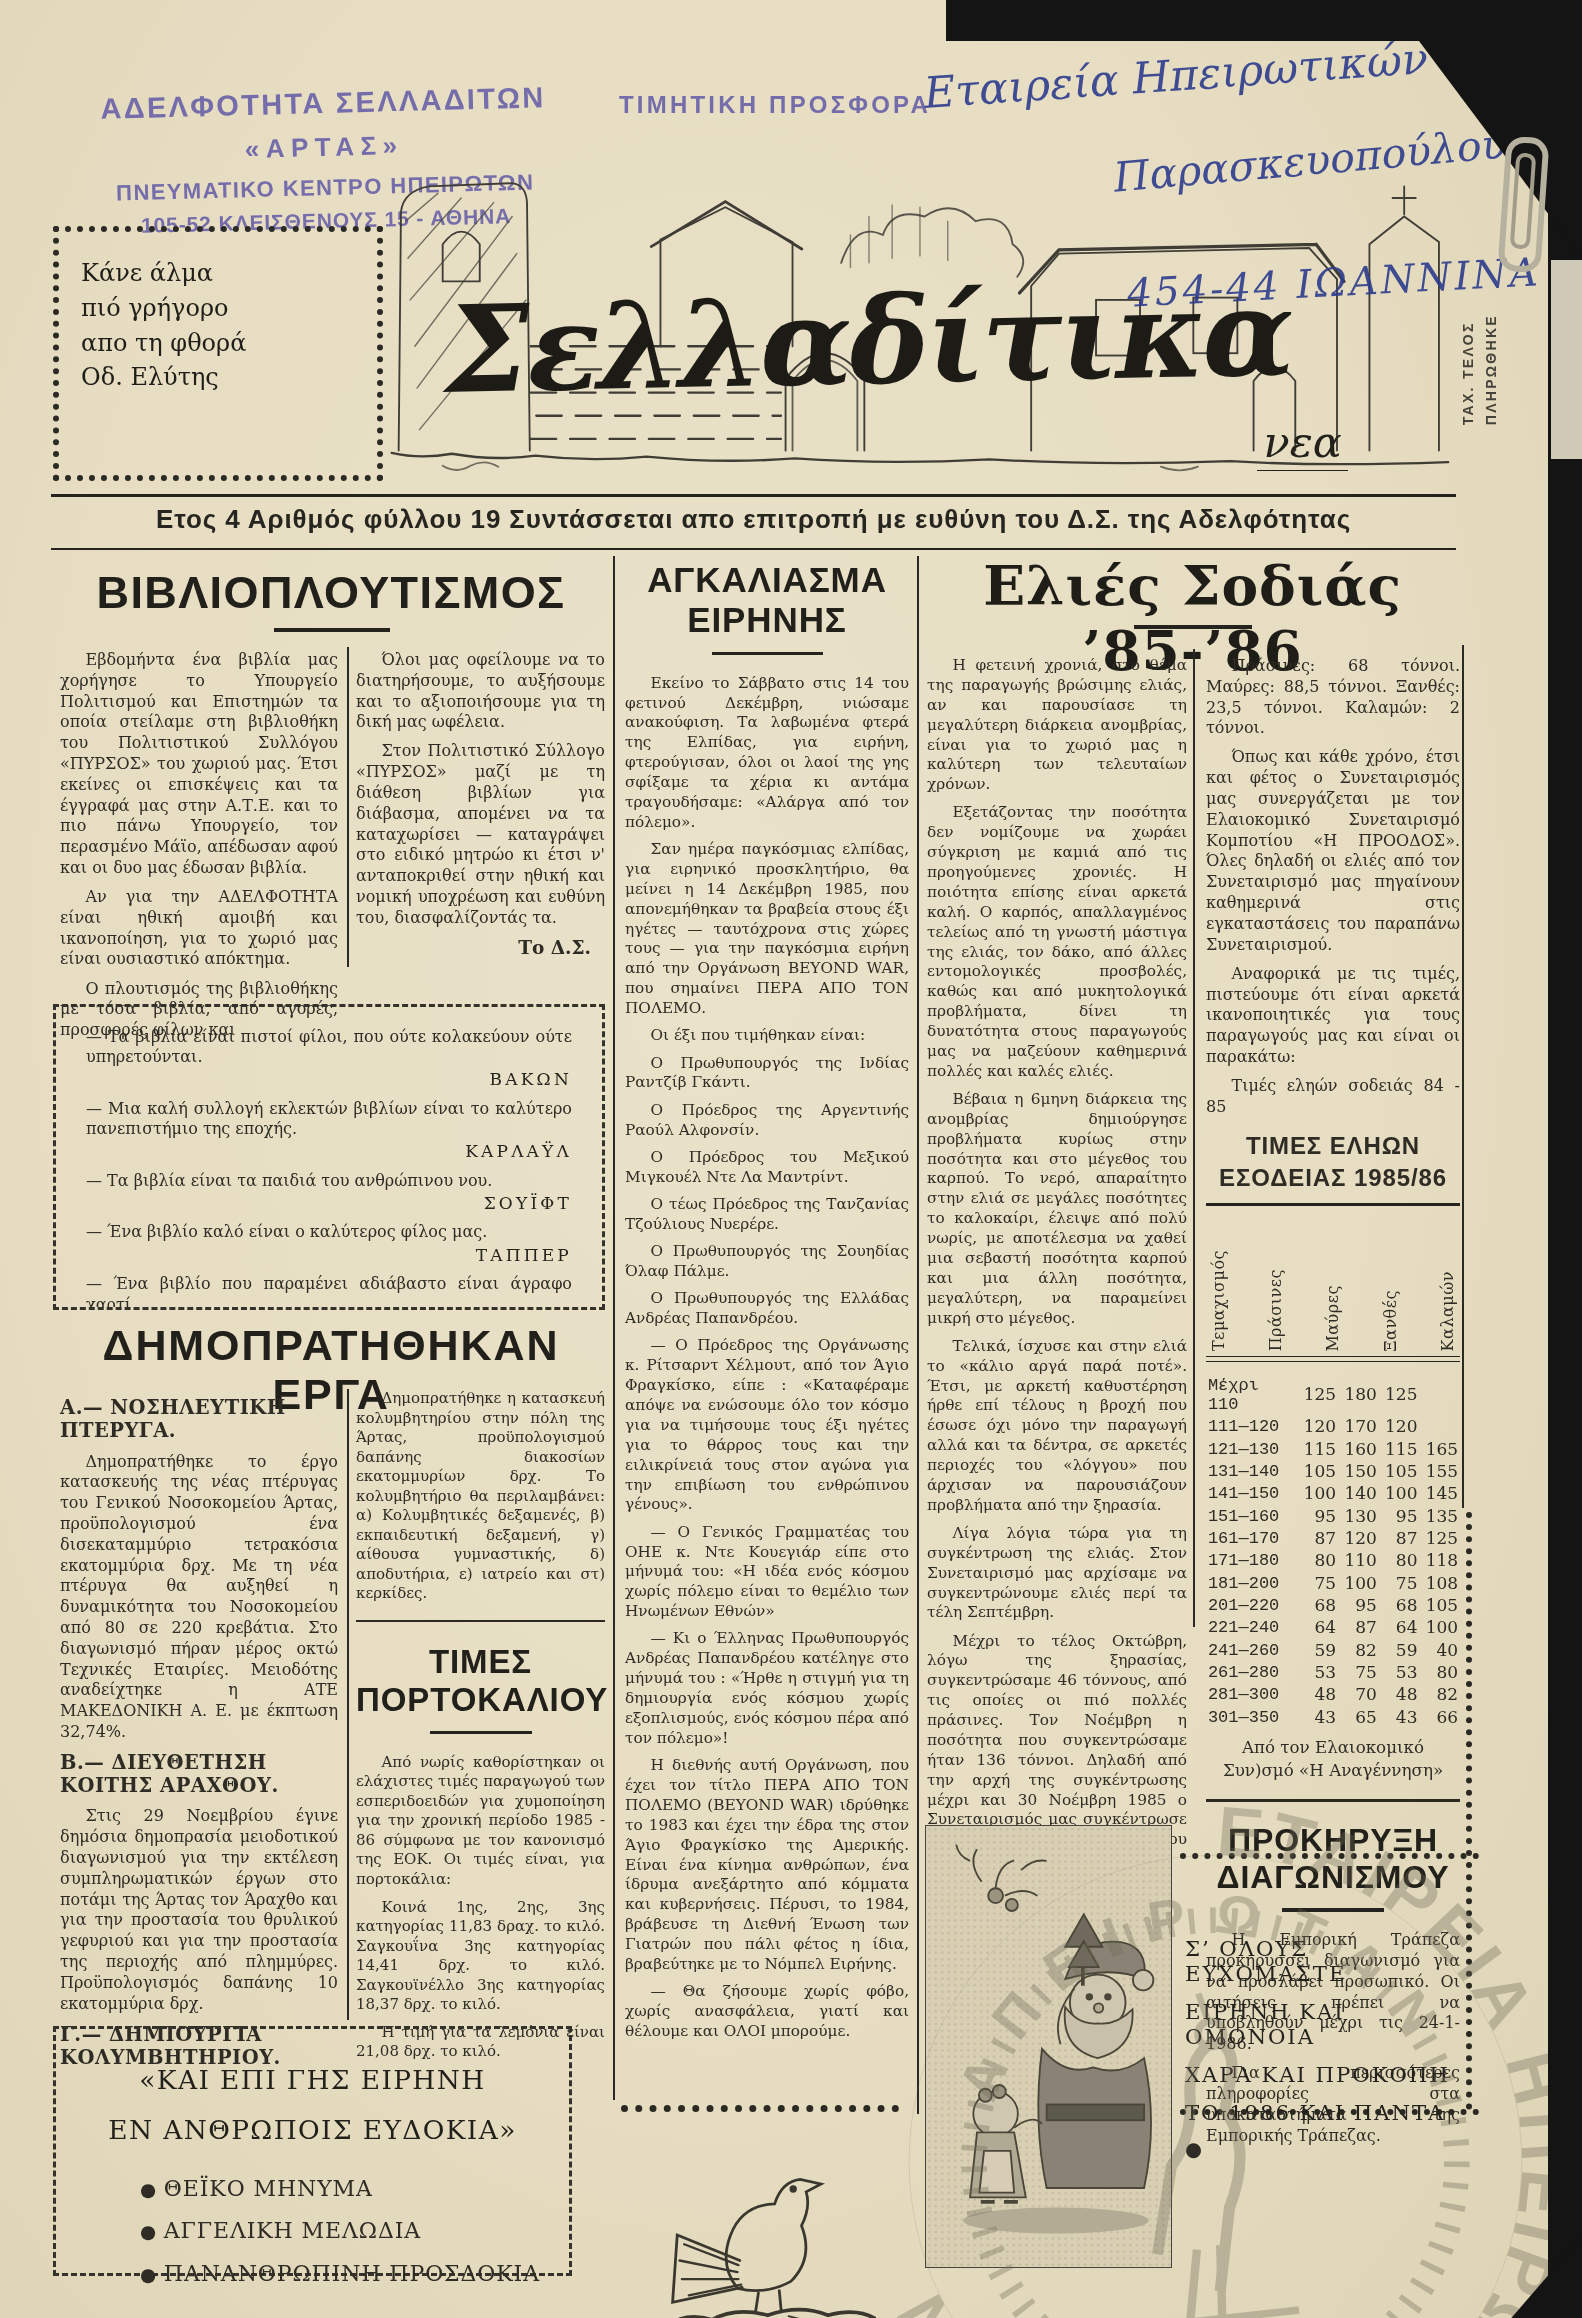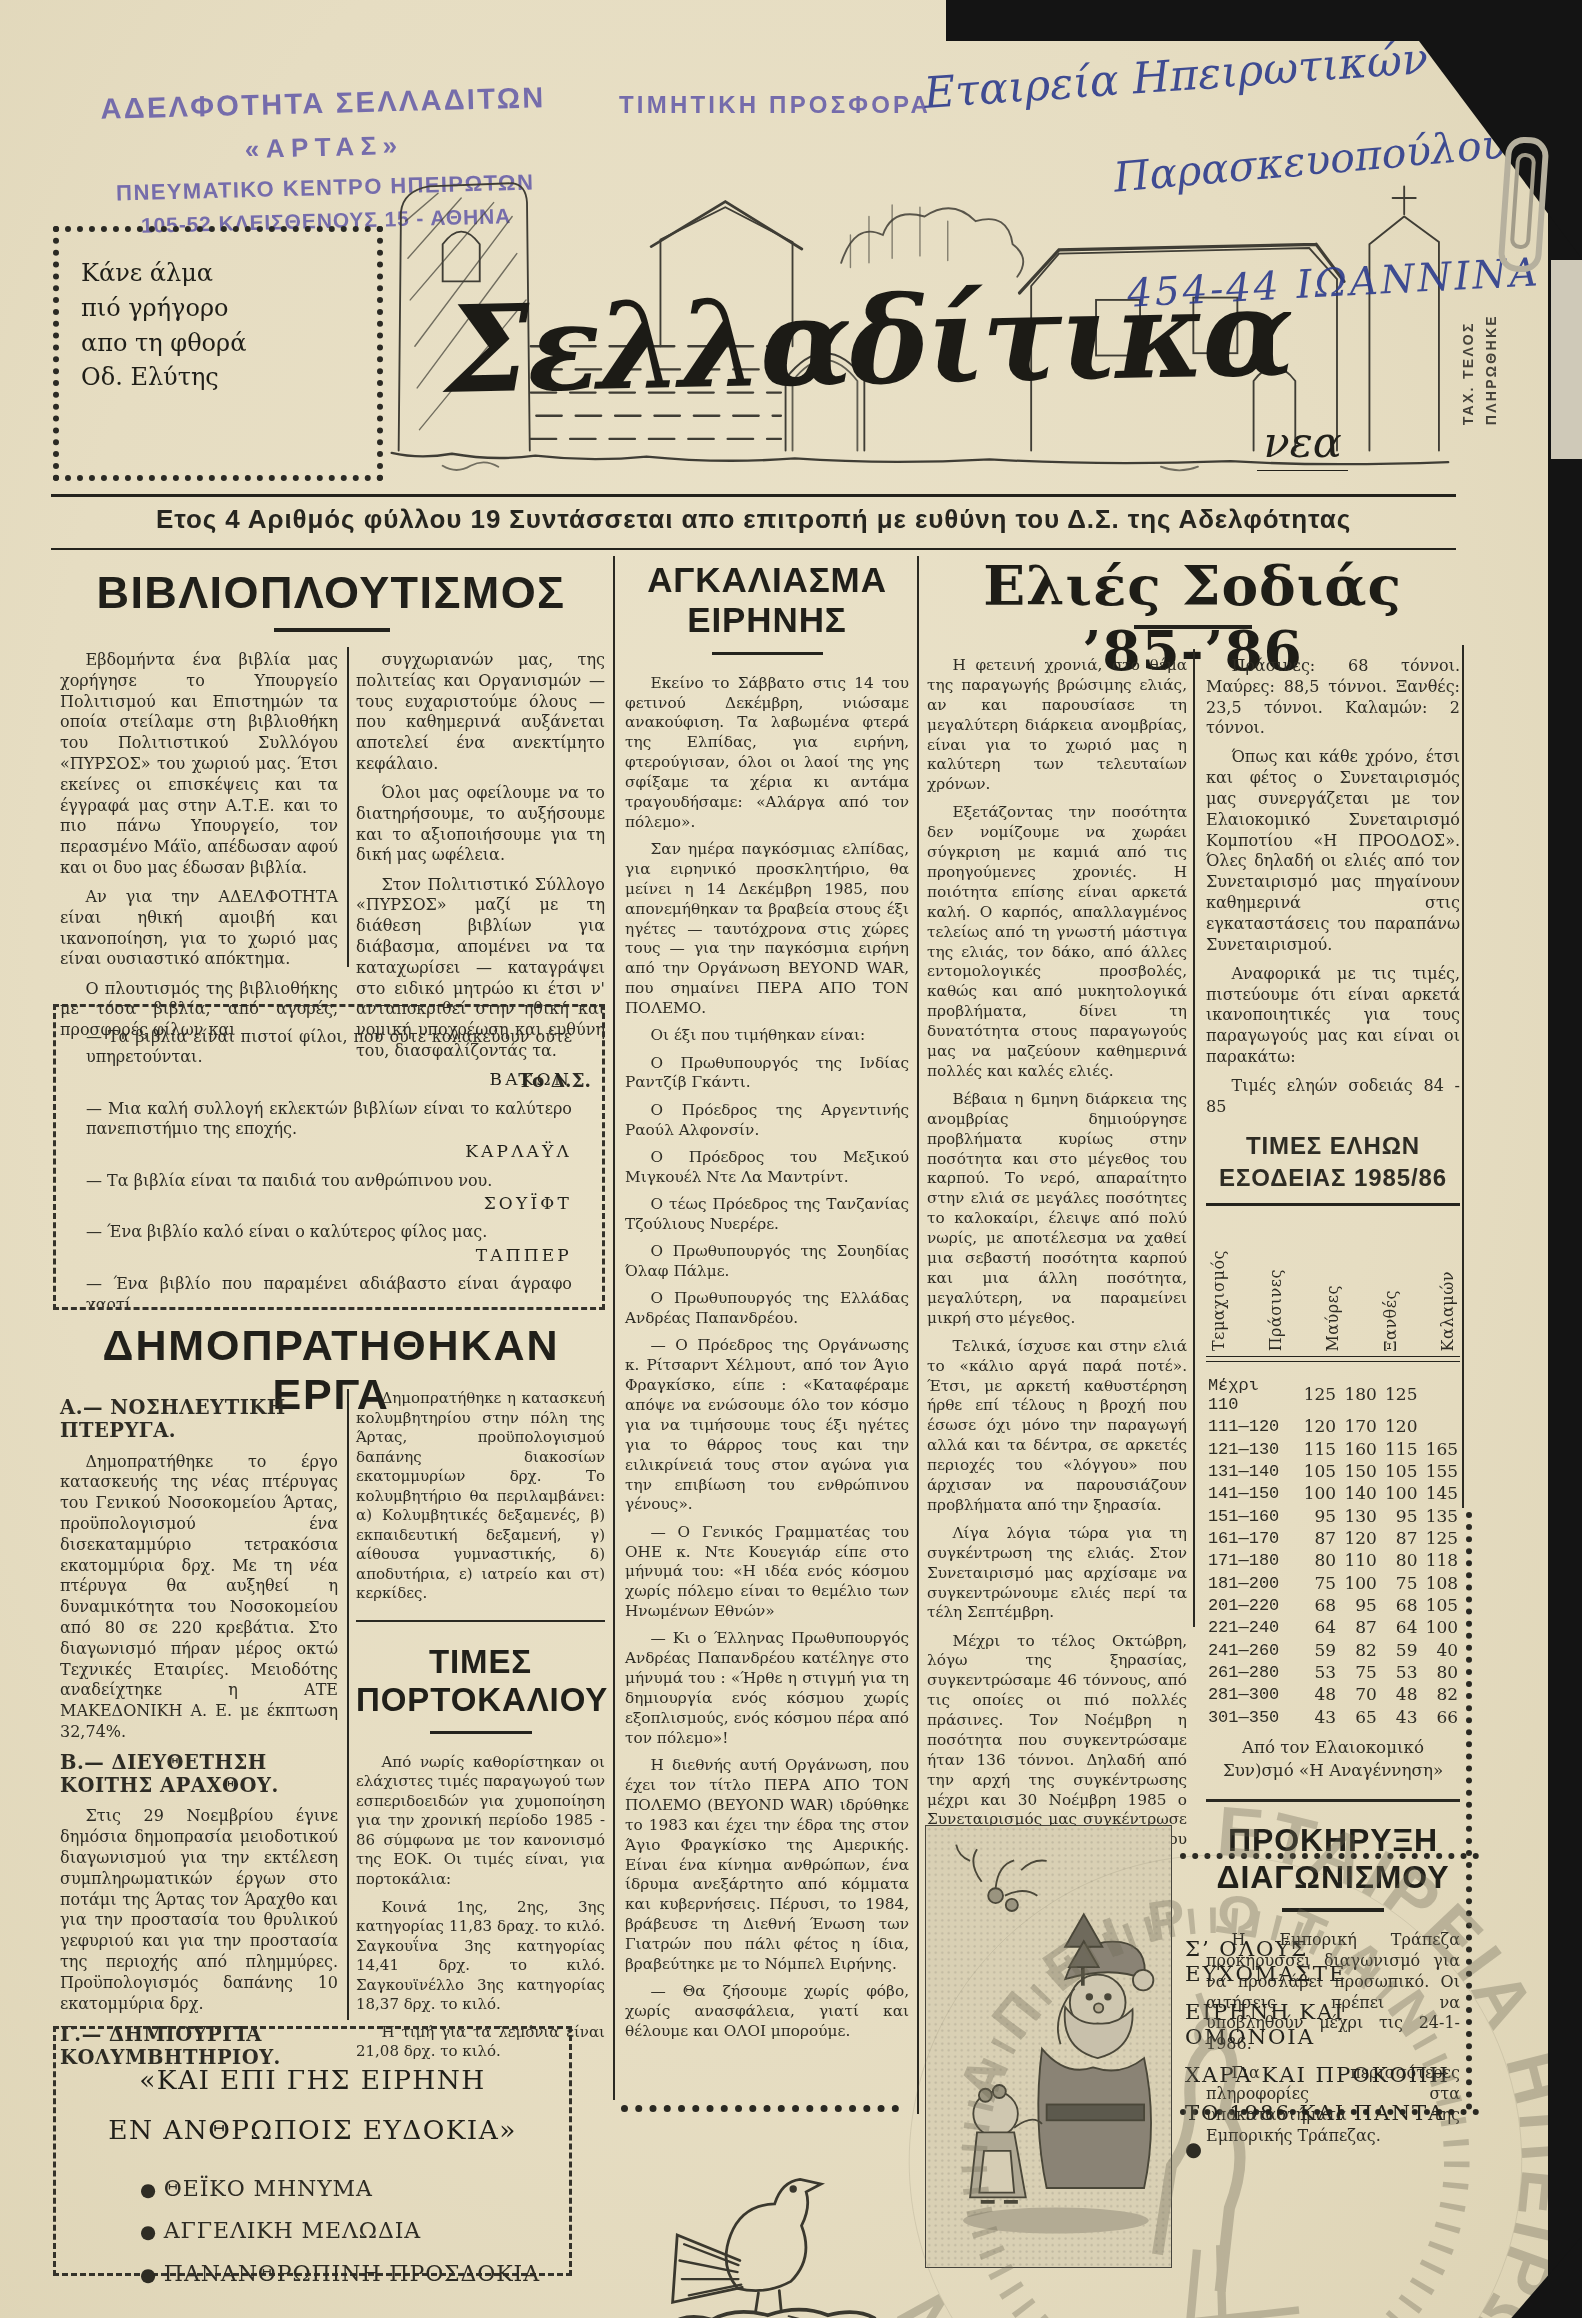--- a/index.html
+++ b/index.html
@@ -202,21 +202,20 @@
   <div class="abs headline h-books">ΒΙΒΛΙΟΠΛΟΥΤΙΣΜΟΣ</div>
   <div class="abs h-div d-books"></div>
   <div class="abs books-col1">
       <p class="para">Εβδομήντα ένα βιβλία μας χορήγησε το Υπουργείο Πολιτισμού και Επιστημών τα οποία στείλαμε στη βιβλιοθήκη του Πολιτιστικού Συλλόγου «ΠΥΡΣΟΣ» του χωριού μας. Έτσι εκείνες οι επισκέψεις και τα έγγραφά μας στην Α.Τ.Ε. και το πιο πάνω Υπουργείο, τον περασμένο Μάϊο, απέδωσαν αφού και οι δυο μας έδωσαν βιβλία.</p>
       <p class="para">Αν για την ΑΔΕΛΦΟΤΗΤΑ είναι ηθική αμοιβή και ικανοποίηση, για το χωριό μας είναι ουσιαστικό απόκτημα.</p>
       <p class="para">Ο πλουτισμός της βιβλιοθήκης με τόσα βιβλία, από αγορές, προσφορές φίλων και</p>
     </div>
   <div class="abs vrule vr1"></div>
   <div class="abs books-col2">
     <div>
-        <p class="para">συγχωριανών μας, της πολιτείας και Οργανισμών — τους ευχαριστούμε όλους — που καθημερινά αυξάνεται αποτελεί ένα ανεκτίμητο κεφάλαιο.</p>
         <p class="para">Όλοι μας οφείλουμε να το διατηρήσουμε, το αυξήσουμε και το αξιοποιήσουμε για τη δική μας ωφέλεια.</p>
         <p class="para">Στον Πολιτιστικό Σύλλογο «ΠΥΡΣΟΣ» μαζί με τη διάθεση βιβλίων για διάβασμα, απομένει να τα καταχωρίσει — καταγράψει στο ειδικό μητρώο κι έτσι ν' ανταποκριθεί στην ηθική και νομική υποχρέωση και ευθύνη του, διασφαλίζοντάς τα.</p>
       </div>
     <div class="signature">Το Δ.Σ.</div>
   </div>
 
   <div class="abs quotes-box">
     <p class="quote-text">— Τα βιβλία είναι πιστοί φίλοι, που ούτε κολακεύουν ούτε υπηρετούνται.</p>
     <p class="quote-author">ΒΑΚΩΝ</p>
     <p class="quote-text">— Μια καλή συλλογή εκλεκτών βιβλίων είναι το καλύτερο πανεπιστήμιο της εποχής.</p>

